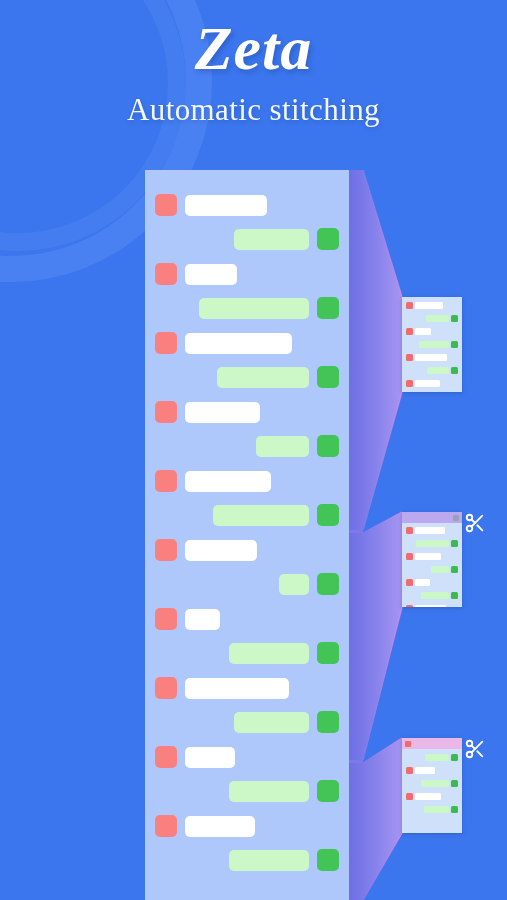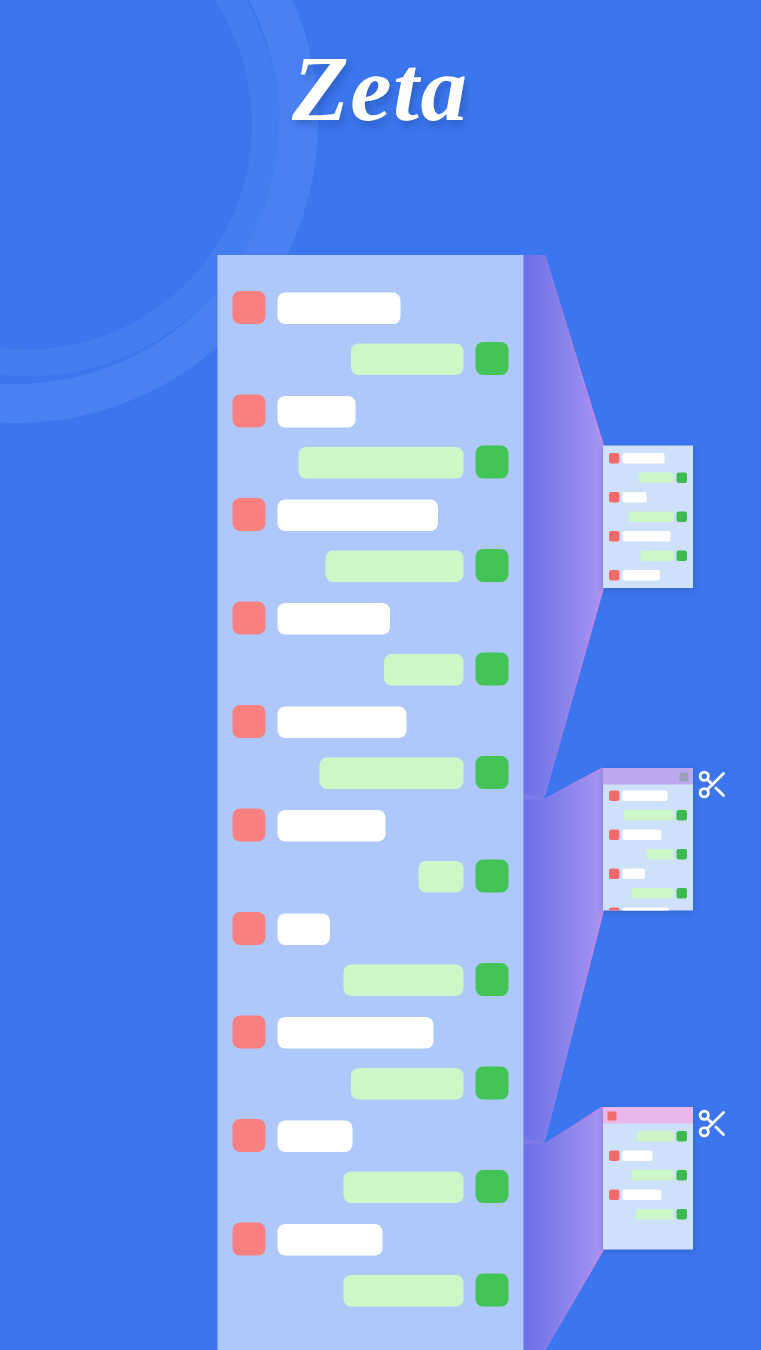--- a/index.html
+++ b/index.html
@@ -46,21 +46,21 @@
   .header {
     position: absolute;
     left: 0;
     top: 0;
     width: 507px;
     text-align: center;
     z-index: 6;
   }
   .app-title {
     margin: 0;
-    padding-top: 28px;
+    padding-top: 16px;
     font-size: 62px;
     line-height: 1.05;
     font-weight: bold;
     font-style: italic;
     color: #ffffff;
     letter-spacing: 1px;
     text-shadow: 2px 3px 5px rgba(20, 50, 120, .30);
   }
   .app-subtitle {
     margin: 0;
@@ -203,20 +203,21 @@
 </head>
 <body>
 
 <div id="app">
 
   <div class="bg-ring r1"></div>
   <div class="bg-ring r2"></div>
 
   <div class="header">
     <h1 class="app-title">Zeta</h1>
+    <h2 class="app-subtitle">Automatic stitching</h2>
   </div>
 
   <svg class="beams" viewBox="0 0 507 900" preserveAspectRatio="none" aria-hidden="true">
     <defs>
       <linearGradient id="beamGrad" x1="0" y1="0" x2="1" y2="0">
         <stop offset="0%" stop-color="#6d6fe6"></stop>
         <stop offset="55%" stop-color="#8a84ec"></stop>
         <stop offset="100%" stop-color="#a795f2"></stop>
       </linearGradient>
       <linearGradient id="edgeGrad" x1="0" y1="0" x2="1" y2="0">

